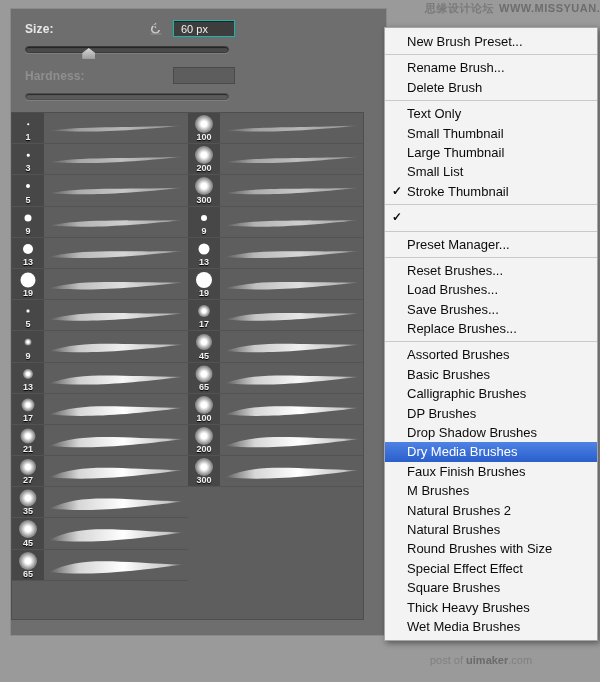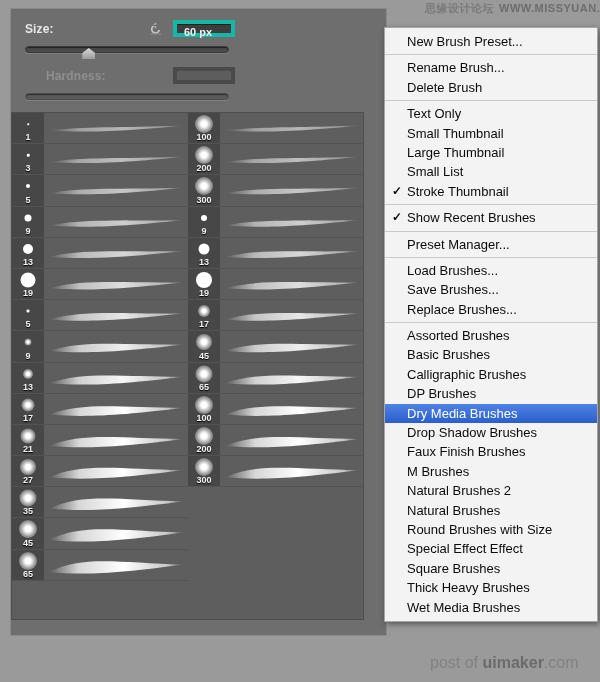--- a/index.html
+++ b/index.html
@@ -16,27 +16,27 @@
     border:1px solid #8a8a8a;
     box-sizing:border-box;
   }
   .slider-area{padding:10px 12px 8px 12px;}
   .row{position:relative;height:22px;}
   .row-label{
     position:absolute;left:2px;top:3px;
     font-size:12px;font-weight:bold;color:#e8e8e8;
     letter-spacing:.1px;
   }
-  .row-label.disabled{color:#8f8f8f;margin-left:21px;}
+  .row-label.disabled{color:#8f8f8f;}
   .reset-icon{position:absolute;left:125px;top:2px;width:16px;height:16px;}
   .value-field{
     position:absolute;left:150px;top:1px;width:62px;height:17px;
-    background:#3d3d3d;border:4px solid #14b8a6;
+    background:#3d3d3d;border:1px solid #14b8a6;
     box-shadow:inset 0 1px 0 #1f1f1f;
-    color:#f0f0f0;font-size:11px;font-weight:bold;
+    color:#f0f0f0;font-size:11px;font-weight:normal;
     line-height:17px;padding-left:7px;box-sizing:border-box;
   }
   .value-field.disabled{background:#5d5d5d;border-color:#4a4a4a;box-shadow:none;}
   .track-wrap{position:relative;height:18px;margin-top:1px;}
   .track{
     position:absolute;left:2px;top:4px;width:204px;height:7px;
     background:#4a4a4a;border:1px solid #3a3a3a;border-radius:4px;
     box-shadow:inset 0 1px 1px rgba(0,0,0,.55), 0 1px 0 rgba(255,255,255,.12);
     box-sizing:border-box;
   }
@@ -106,21 +106,21 @@
 
   
   #wm-top{
     position:absolute;left:425px;top:1px;height:15px;
     font-size:11px;font-weight:bold;color:#6d6d6d;
     letter-spacing:.5px;white-space:nowrap;
   }
   #wm-top .cn{color:#7a7a7a;margin-right:5px;}
   #wm-bottom{
     position:absolute;left:430px;top:654px;
-    font-size:16px;color:rgba(120,120,120,.75);white-space:nowrap;
+    font-size:11px;color:rgba(120,120,120,.75);white-space:nowrap;
   }
   #wm-bottom b{color:rgba(95,95,95,.8);}
 </style>
 </head>
 <body>
 
 <div id="brush-panel">
   <div class="slider-area">
 
     <div class="row">
@@ -704,34 +704,35 @@
     <div class="sep"></div>
     <div class="mi"><span>Rename Brush...</span></div>
     <div class="mi"><span>Delete Brush</span></div>
     <div class="sep"></div>
     <div class="mi"><span>Text Only</span></div>
     <div class="mi"><span>Small Thumbnail</span></div>
     <div class="mi"><span>Large Thumbnail</span></div>
     <div class="mi"><span>Small List</span></div>
     <div class="mi"><span class="chk">✓</span><span>Stroke Thumbnail</span></div>
     <div class="sep"></div>
-    <div class="mi"><span class="chk">✓</span><span>Show Recent Brushes</span></div>
+    <div class="mi"><span class="chk">✓</span></div>
     <div class="sep"></div>
     <div class="mi"><span>Preset Manager...</span></div>
     <div class="sep"></div>
+    <div class="mi"><span>Reset Brushes...</span></div>
     <div class="mi"><span>Load Brushes...</span></div>
     <div class="mi"><span>Save Brushes...</span></div>
     <div class="mi"><span>Replace Brushes...</span></div>
     <div class="sep"></div>
     <div class="mi"><span>Assorted Brushes</span></div>
     <div class="mi"><span>Basic Brushes</span></div>
     <div class="mi"><span>Calligraphic Brushes</span></div>
     <div class="mi"><span>DP Brushes</span></div>
+    <div class="mi"><span>Drop Shadow Brushes</span></div>
     <div class="mi selected"><span>Dry Media Brushes</span></div>
-    <div class="mi"><span>Drop Shadow Brushes</span></div>
     <div class="mi"><span>Faux Finish Brushes</span></div>
     <div class="mi"><span>M Brushes</span></div>
     <div class="mi"><span>Natural Brushes 2</span></div>
     <div class="mi"><span>Natural Brushes</span></div>
     <div class="mi"><span>Round Brushes with Size</span></div>
     <div class="mi"><span>Special Effect Effect</span></div>
     <div class="mi"><span>Square Brushes</span></div>
     <div class="mi"><span>Thick Heavy Brushes</span></div>
     <div class="mi"><span>Wet Media Brushes</span></div>
   </div>

